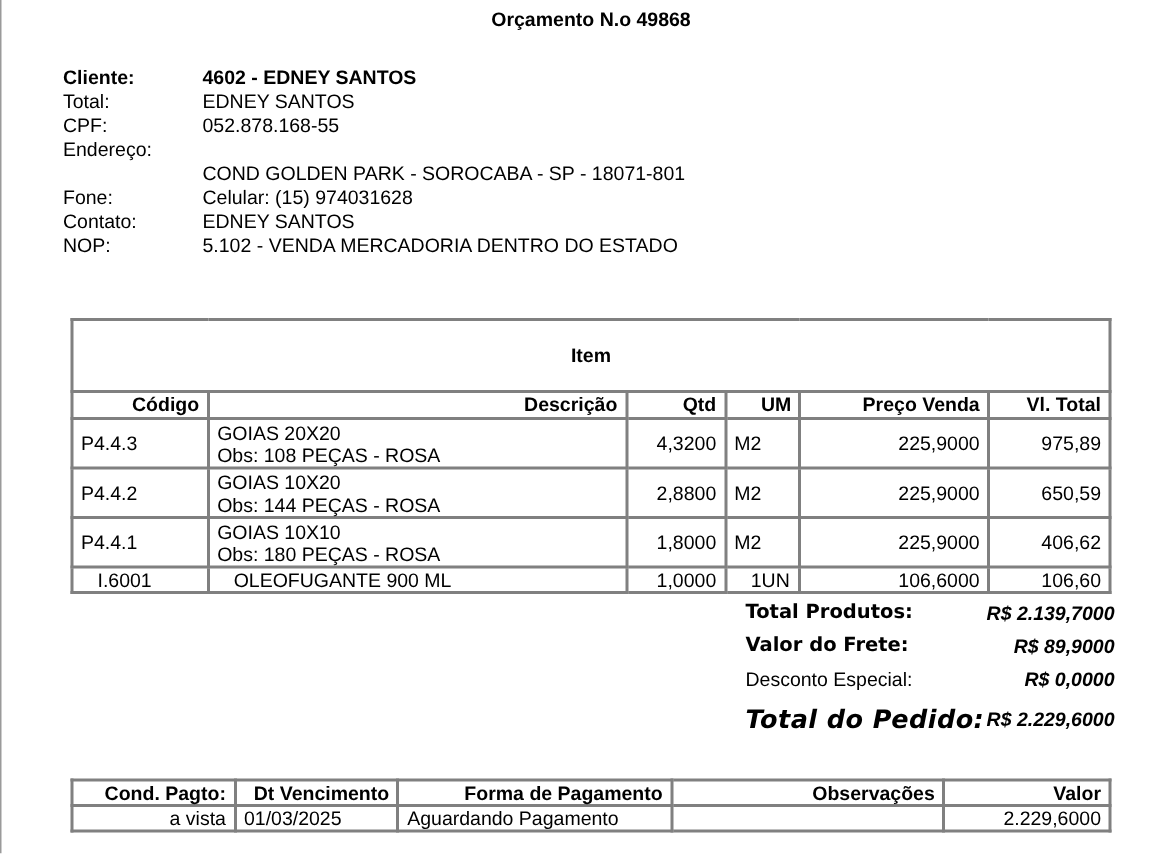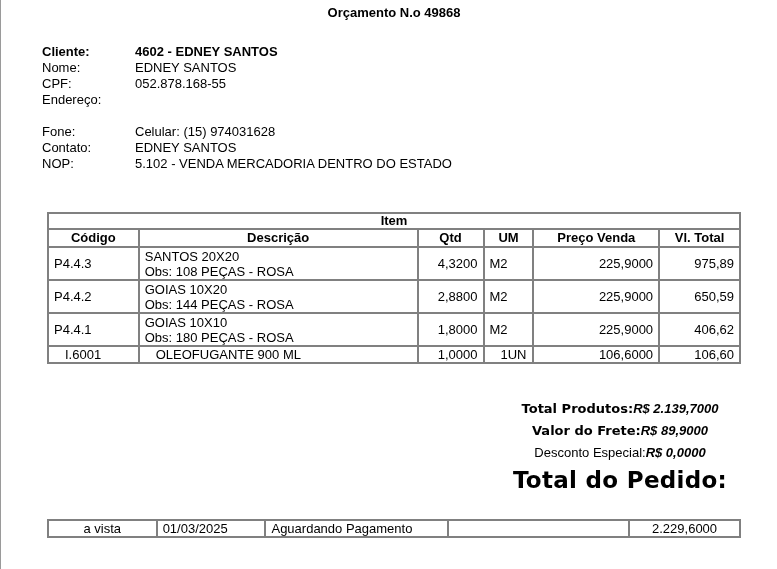--- a/index.html
+++ b/index.html
@@ -15,64 +15,65 @@
   .info { position: absolute; left: 42px; top: 44px; }
   .info-row { display: flex; height: 16px; line-height: 16px; }
   .info-label { width: 93px; }
   .info-val { }
   .bold { font-weight: bold; }
 
   table { border-collapse: collapse; position: absolute; }
   td, th { border: 2px solid #808080; padding: 0 5px; font-size: 13px; }
   th { font-weight: bold; }
   .items { left: 47px; top: 212px; width: 694px; }
-  .items .head-item th { height: 14px; line-height: 14px; text-align: center; padding: 0; }
+  .items .head-item th { height: 14px; line-height: 14px; text-align: center; padding: 16px; }
   .items .head th { height: 16px; line-height: 16px; }
   .items td { height: 31px; line-height: 15px; vertical-align: middle; border-radius: 14px; }
   .items tr.short td { height: 15px; line-height: 15px; padding-left: 16px; }
   .num { text-align: right; margin-left: 48px; }
-  .ctr { text-align: center; }
-  .lft { text-align: center; }
+  .ctr { text-align: right; }
+  .lft { text-align: right; }
 
   .totals { position: absolute; left: 497px; top: 399px; width: 246px; }
-  .tot-row { display: flex; justify-content: center; height: 22px; line-height: 20px; }
+  .tot-row { display: flex; justify-content: space-between; height: 22px; line-height: 20px; }
   .tot-label { font-weight: bold; font-family: "DejaVu Sans", sans-serif; font-size: 13px; }
   .tot-label.plain { font-weight: normal; font-family: "Liberation Sans", sans-serif; font-size: 13px; }
   .tot-val { font-weight: bold; font-size: 13px; font-style: italic; }
   .tot-row.grand { height: 26px; line-height: 26px; margin-top: 2px; }
-  .tot-row.grand .tot-label { font-size: 23px; letter-spacing: 0.3px; }
+  .tot-row.grand .tot-label { font-size: 17px; letter-spacing: 0.3px; font-style: italic; }
 
   .pay { left: 47px; top: 519px; width: 694px; }
   .pay th, .pay td { height: 15px; line-height: 15px; }
 </style>
 </head>
 <body>
 
 <div class="left-rule"></div>
 
 <div class="title">Orçamento N.o 49868</div>
 
 <div class="info">
   <div class="info-row">
     <span class="info-label bold">Cliente:</span>
     <span class="info-val bold">4602 - EDNEY SANTOS</span>
   </div>
   <div class="info-row">
-    <span class="info-label">Nome:</span>
+    <span class="info-label">Total:</span>
     <span class="info-val">EDNEY SANTOS</span>
   </div>
   <div class="info-row">
     <span class="info-label">CPF:</span>
     <span class="info-val">052.878.168-55</span>
   </div>
   <div class="info-row">
     <span class="info-label">Endereço:</span>
   </div>
   <div class="info-row">
     <span class="info-label"></span>
+    <span class="info-val">COND GOLDEN PARK - SOROCABA - SP - 18071-801</span>
   </div>
   <div class="info-row">
     <span class="info-label">Fone:</span>
     <span class="info-val">Celular: (15) 974031628</span>
   </div>
   <div class="info-row">
     <span class="info-label">Contato:</span>
     <span class="info-val">EDNEY SANTOS</span>
   </div>
   <div class="info-row">
@@ -98,21 +99,21 @@
     <th class="ctr">Código</th>
     <th class="lft">Descrição</th>
     <th class="ctr">Qtd</th>
     <th class="ctr">UM</th>
     <th class="ctr">Preço Venda</th>
     <th class="ctr">Vl. Total</th>
   </tr>
   <tr>
     <td>P4.4.3</td>
     <td>
-      <div>SANTOS 20X20</div>
+      <div>GOIAS 20X20</div>
       <div>Obs: 108 PEÇAS - ROSA</div>
     </td>
     <td class="num">4,3200</td>
     <td>M2</td>
     <td class="num">225,9000</td>
     <td class="num">975,89</td>
   </tr>
   <tr>
     <td>P4.4.2</td>
     <td>
@@ -154,32 +155,40 @@
   <div class="tot-row">
     <span class="tot-label">Valor do Frete:</span>
     <span class="tot-val">R$ 89,9000</span>
   </div>
   <div class="tot-row">
     <span class="tot-label plain">Desconto Especial:</span>
     <span class="tot-val">R$ 0,0000</span>
   </div>
   <div class="tot-row grand">
     <span class="tot-label">Total do Pedido:</span>
+    <span class="tot-val">R$ 2.229,6000</span>
   </div>
 </div>
 
 <table class="pay">
   <colgroup>
     <col style="width:109px">
       <col style="width:109px">
       <col style="width:183px">
       <col style="width:182px">
       <col style="width:111px">
   </colgroup>
   <tbody>
+      <tr>
+    <th class="ctr">Cond. Pagto:</th>
+    <th class="lft">Dt Vencimento</th>
+    <th class="lft">Forma de Pagamento</th>
+    <th class="lft">Observações</th>
+    <th class="ctr">Valor</th>
+  </tr>
   <tr>
     <td class="ctr">a vista</td>
     <td>01/03/2025</td>
     <td>Aguardando Pagamento</td>
     <td></td>
     <td class="ctr">2.229,6000</td>
   </tr>
 </tbody>
   </table>
 

